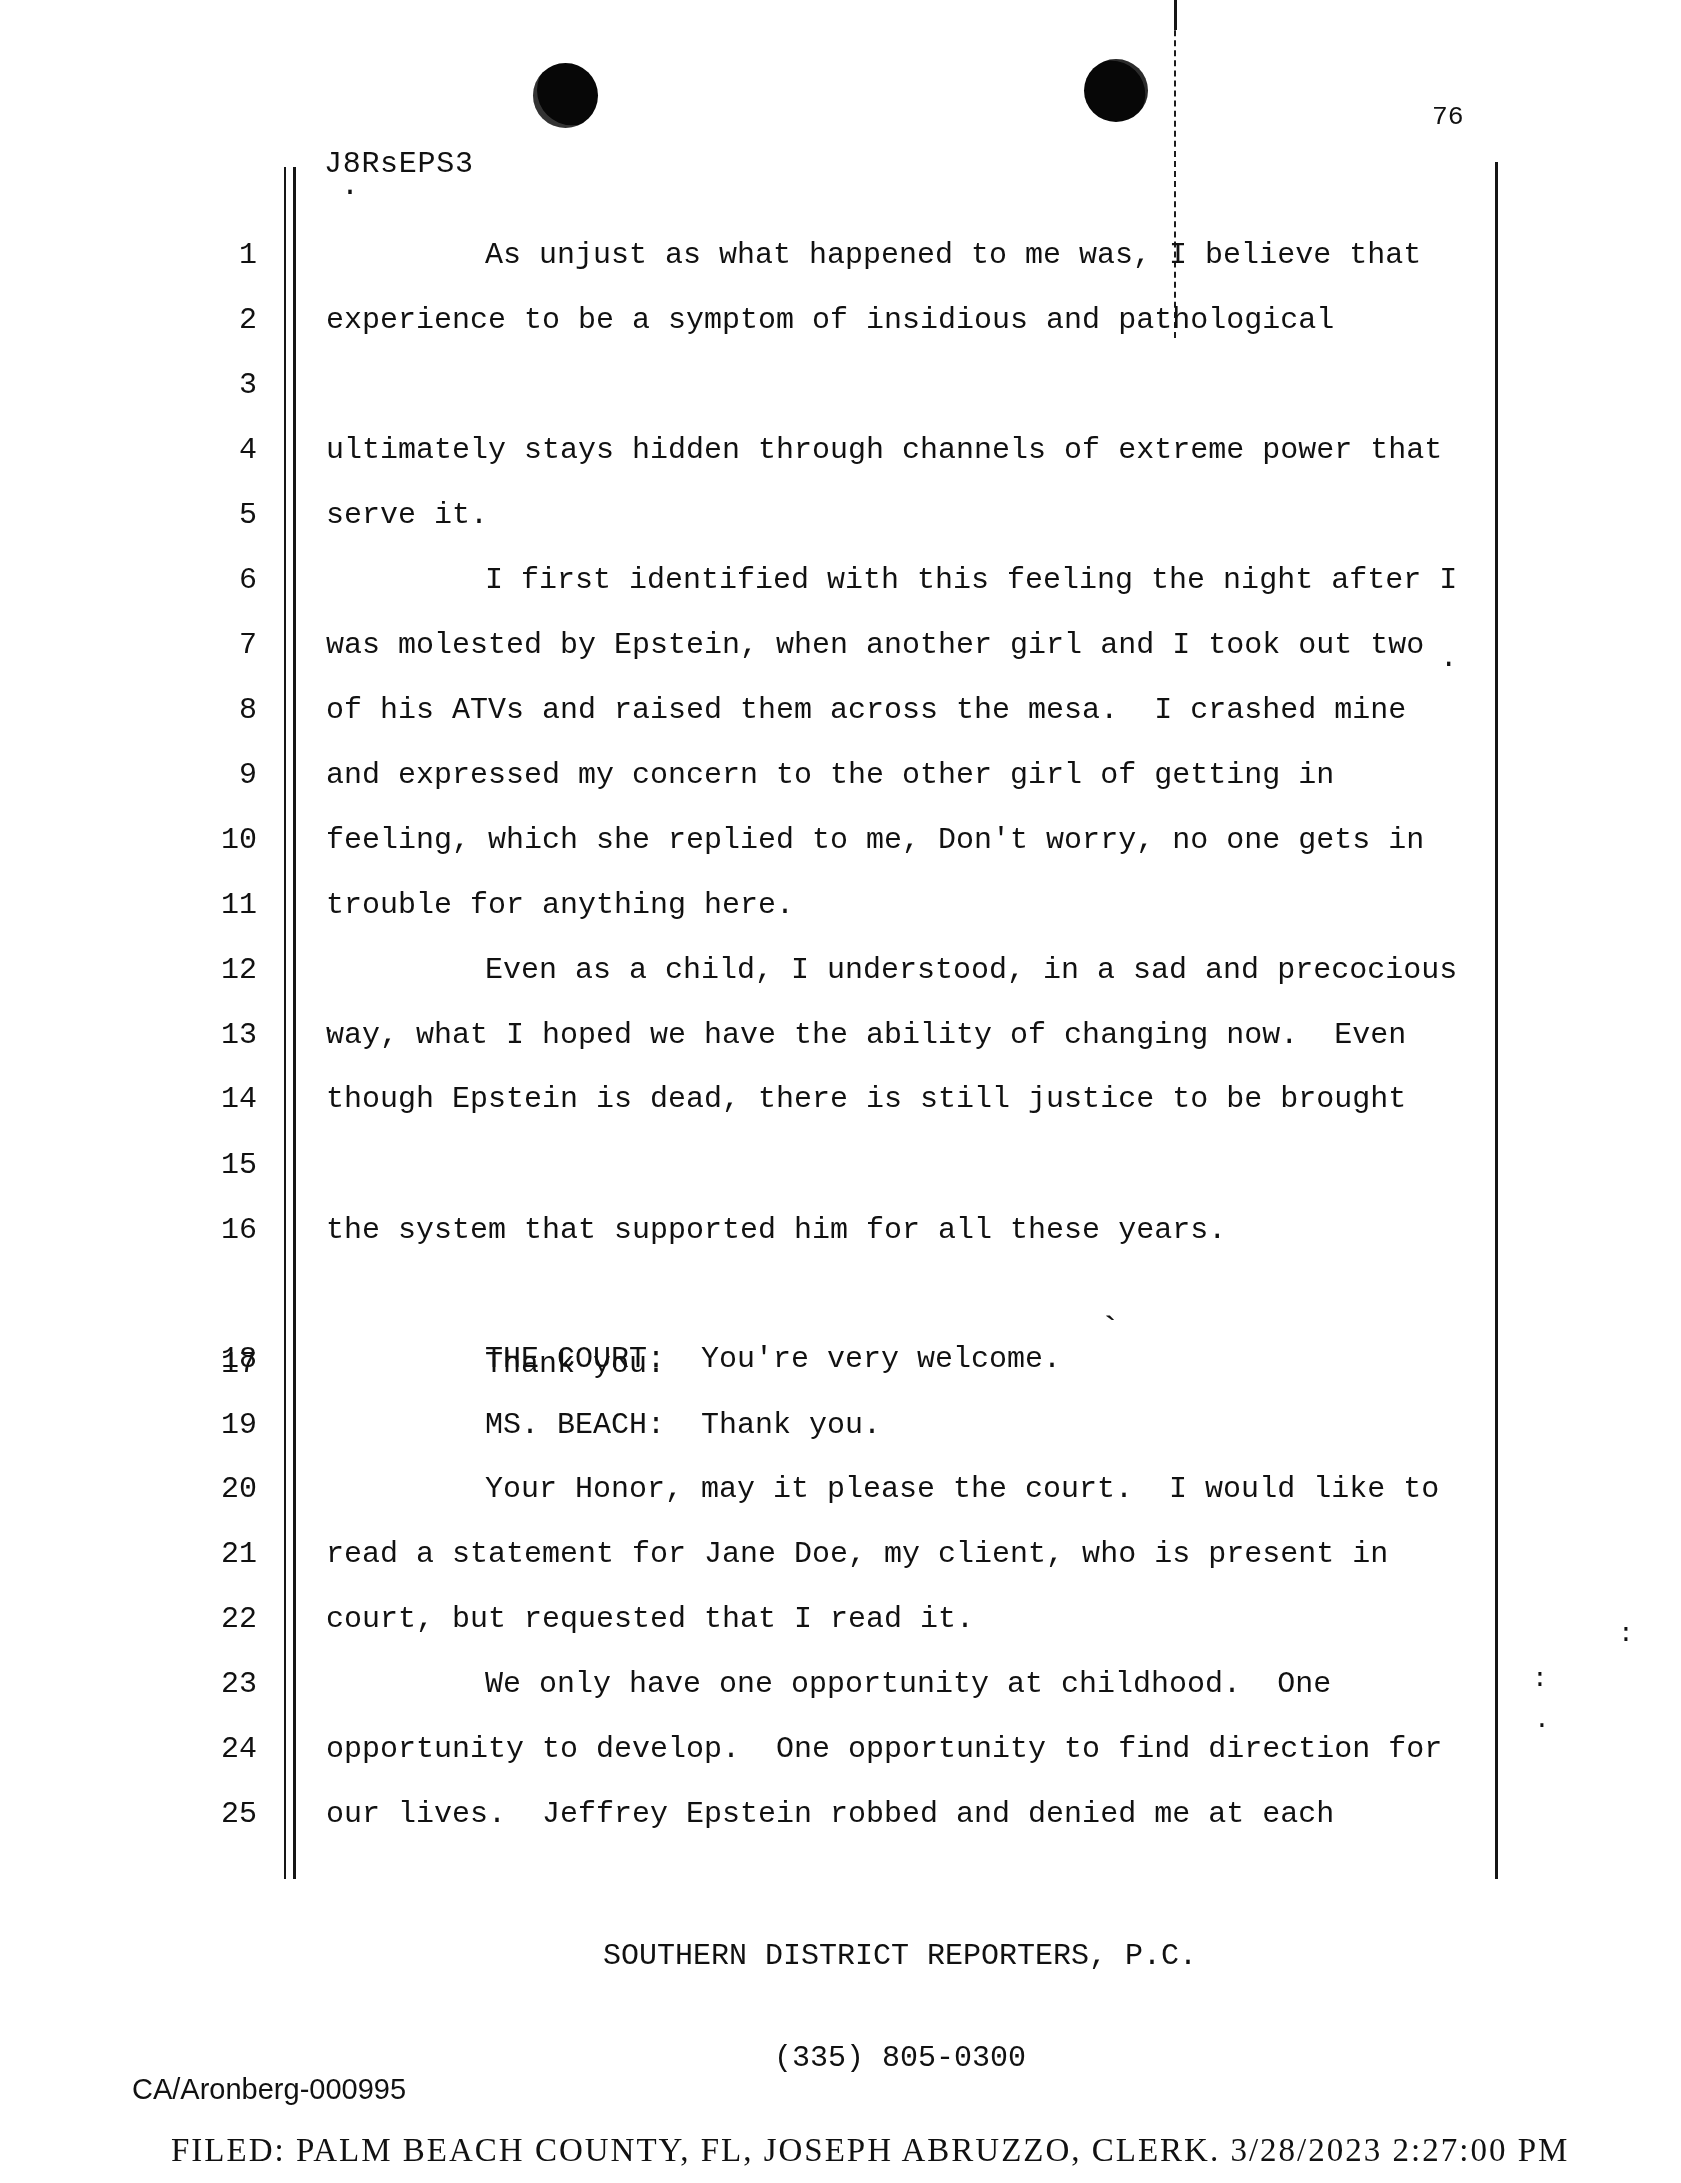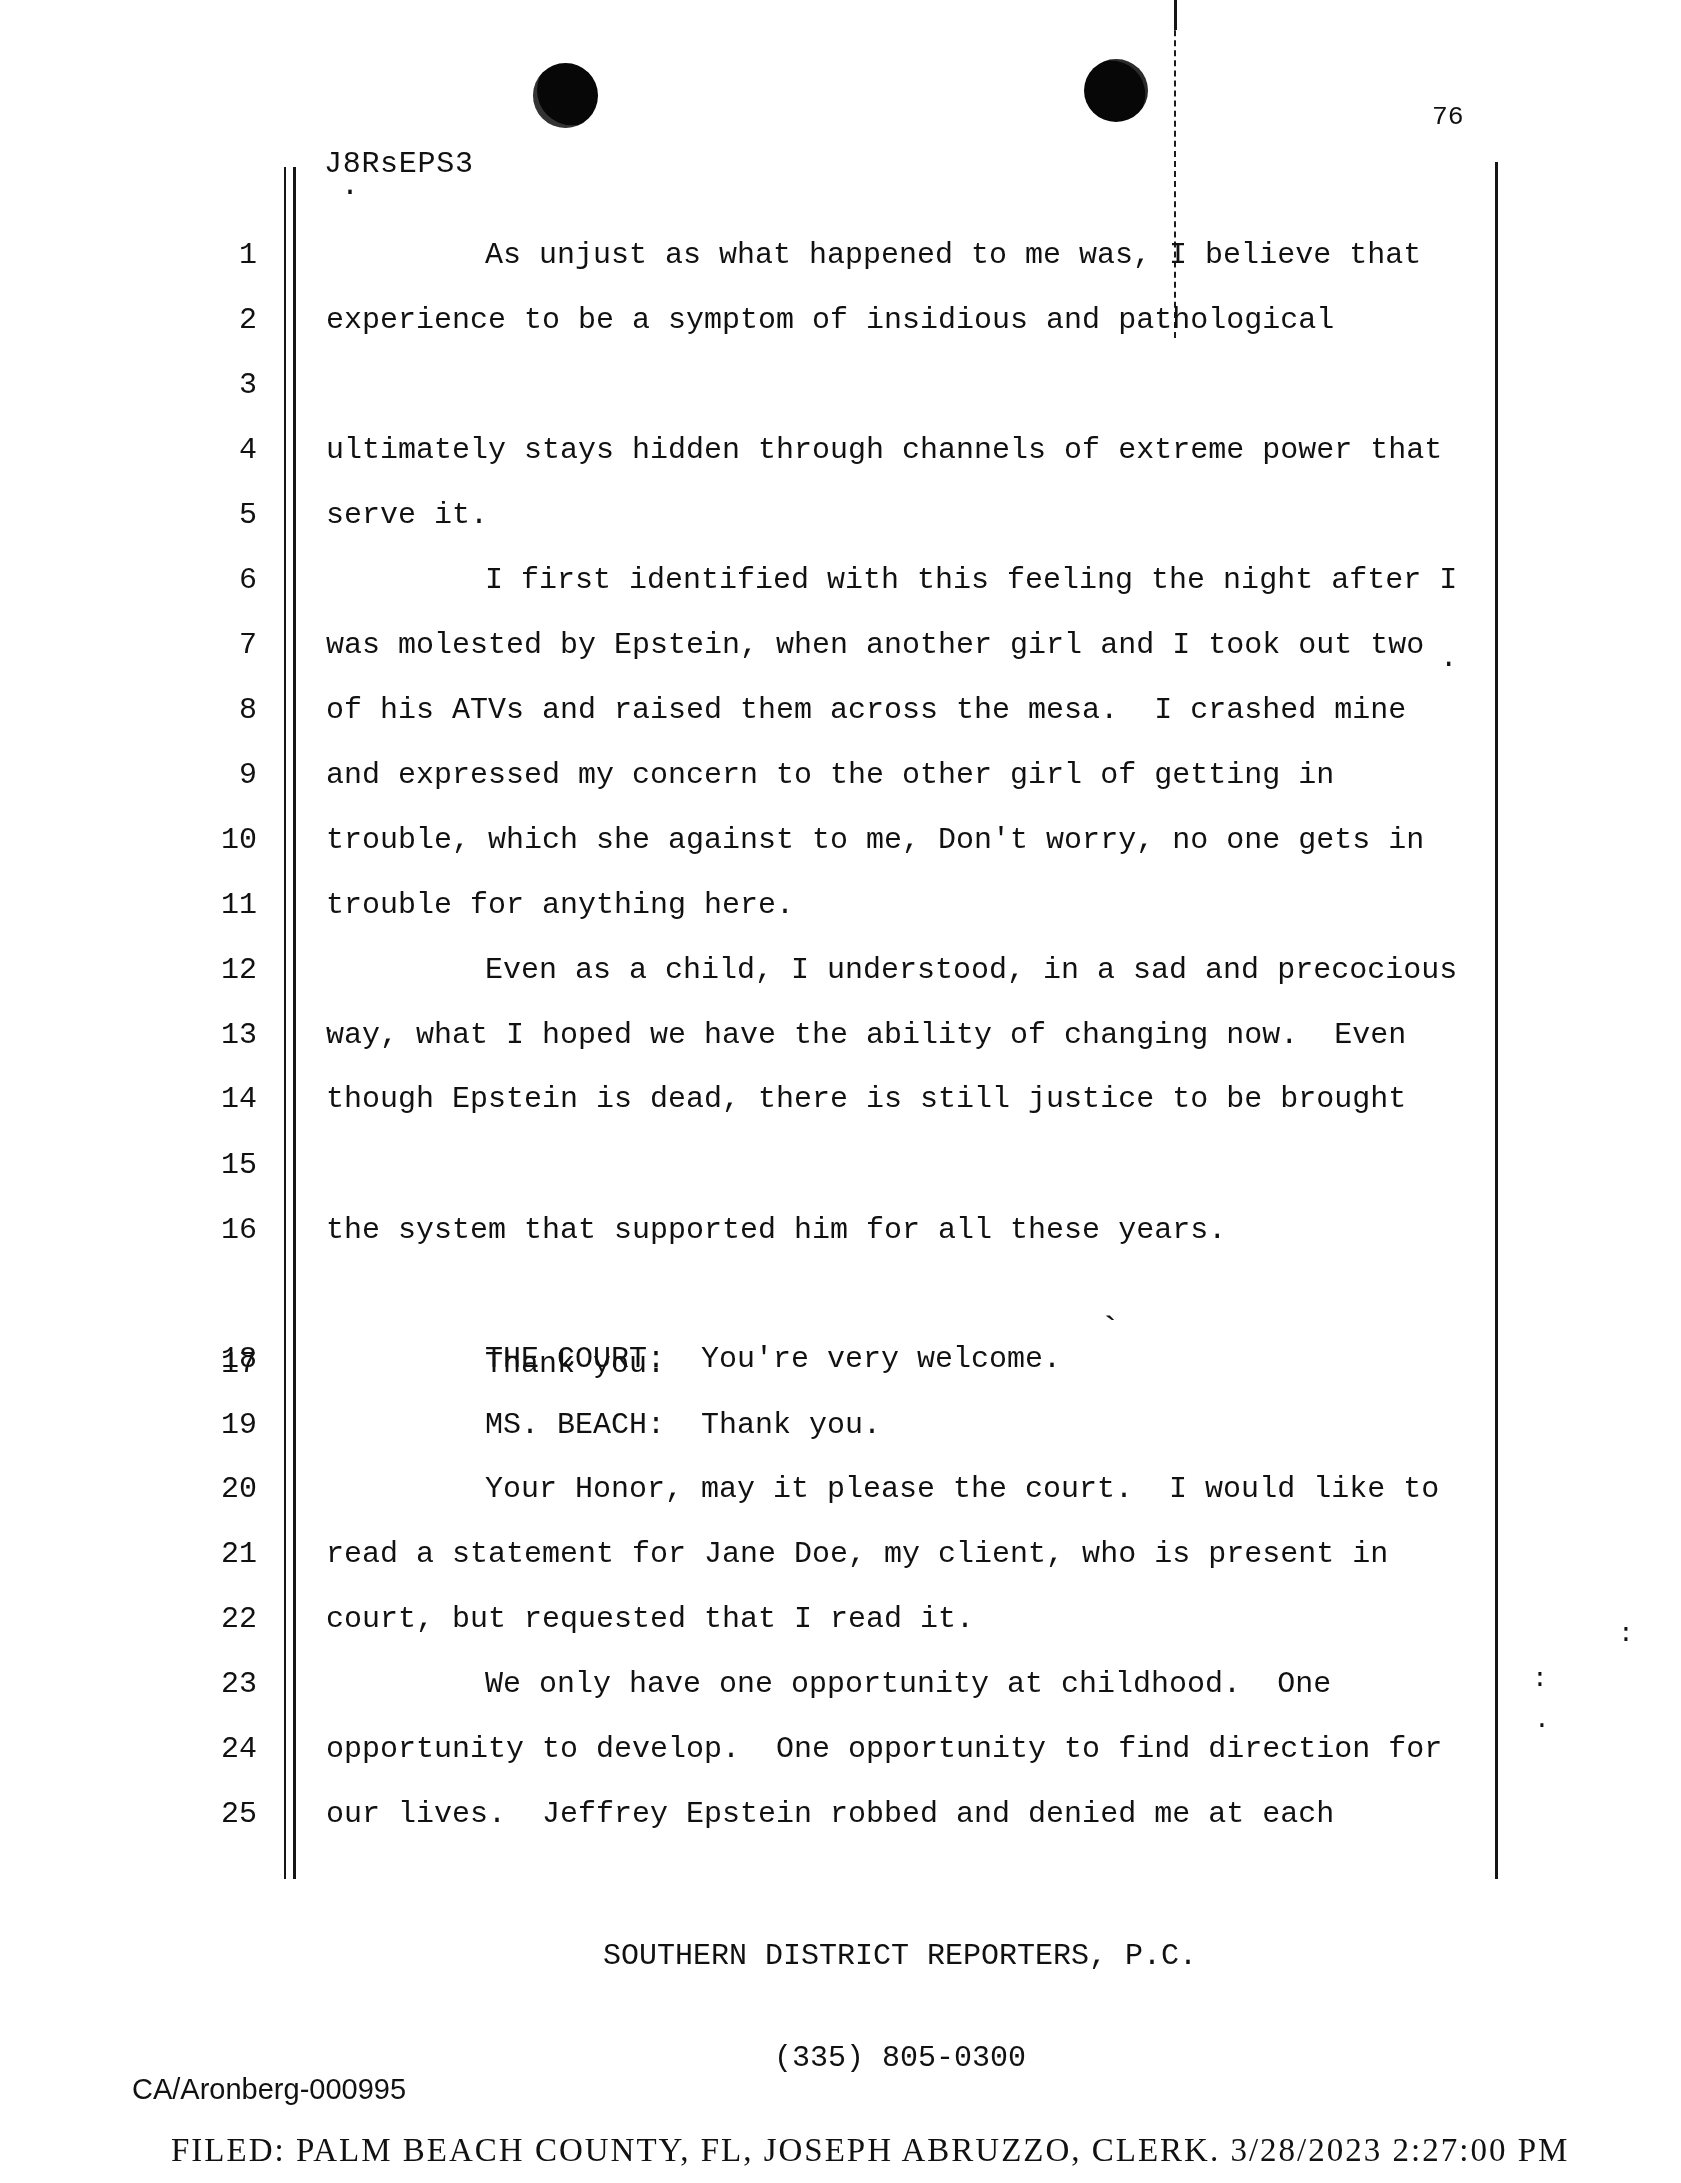--- a/index.html
+++ b/index.html
@@ -93,21 +93,21 @@
       <div class="tline" style="top: 694px;">
         <span class="lnum">8</span>
         <span class="ltxt">of his ATVs and raised them across the mesa.  I crashed mine</span>
       </div>
       <div class="tline" style="top: 759px;">
         <span class="lnum">9</span>
         <span class="ltxt">and expressed my concern to the other girl of getting in</span>
       </div>
       <div class="tline" style="top: 824px;">
         <span class="lnum">10</span>
-        <span class="ltxt">trouble, which she against to me, Don't worry, no one gets in</span>
+        <span class="ltxt">feeling, which she replied to me, Don't worry, no one gets in</span>
       </div>
       <div class="tline" style="top: 889px;">
         <span class="lnum">11</span>
         <span class="ltxt">trouble for anything here.</span>
       </div>
       <div class="tline" style="top: 954px;">
         <span class="lnum">12</span>
         <span class="ltxt" style="margin-left: 159px;">Even as a child, I understood, in a sad and precocious</span>
       </div>
       <div class="tline" style="top: 1019px;">

